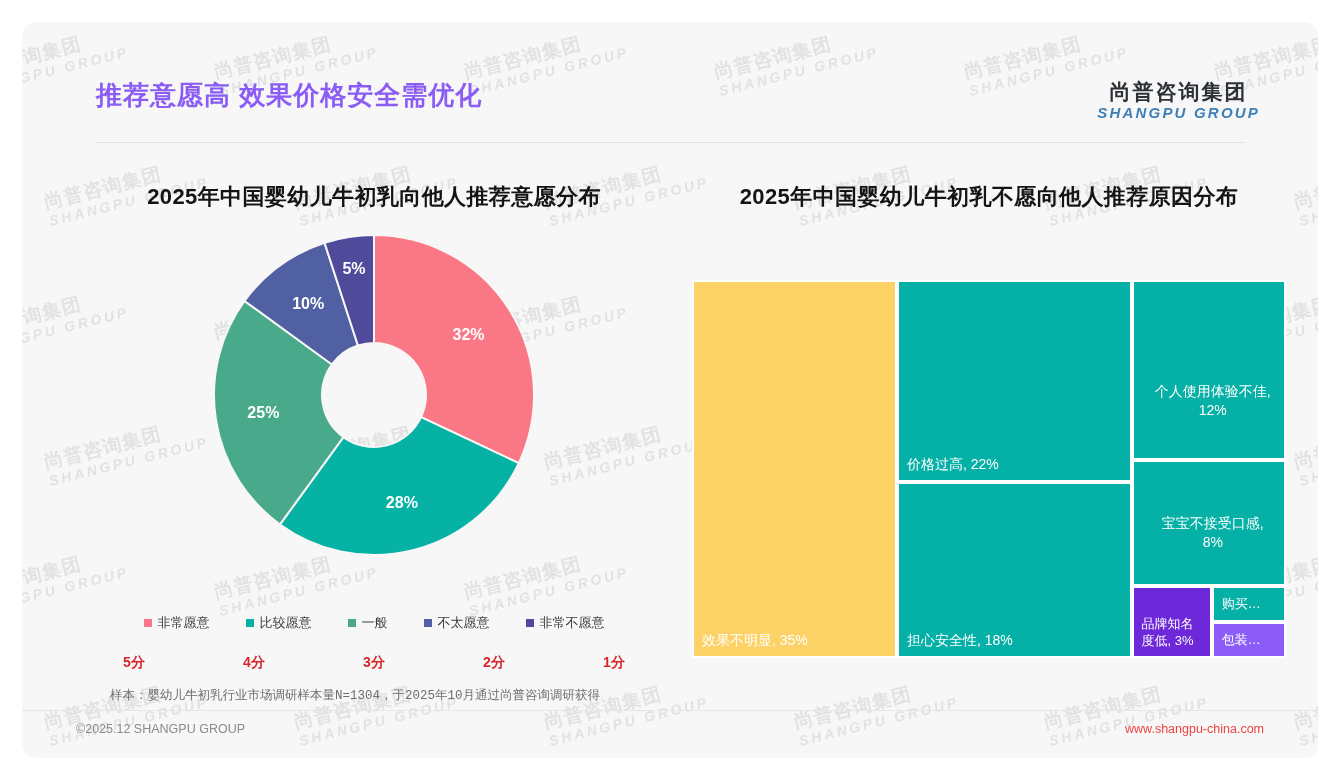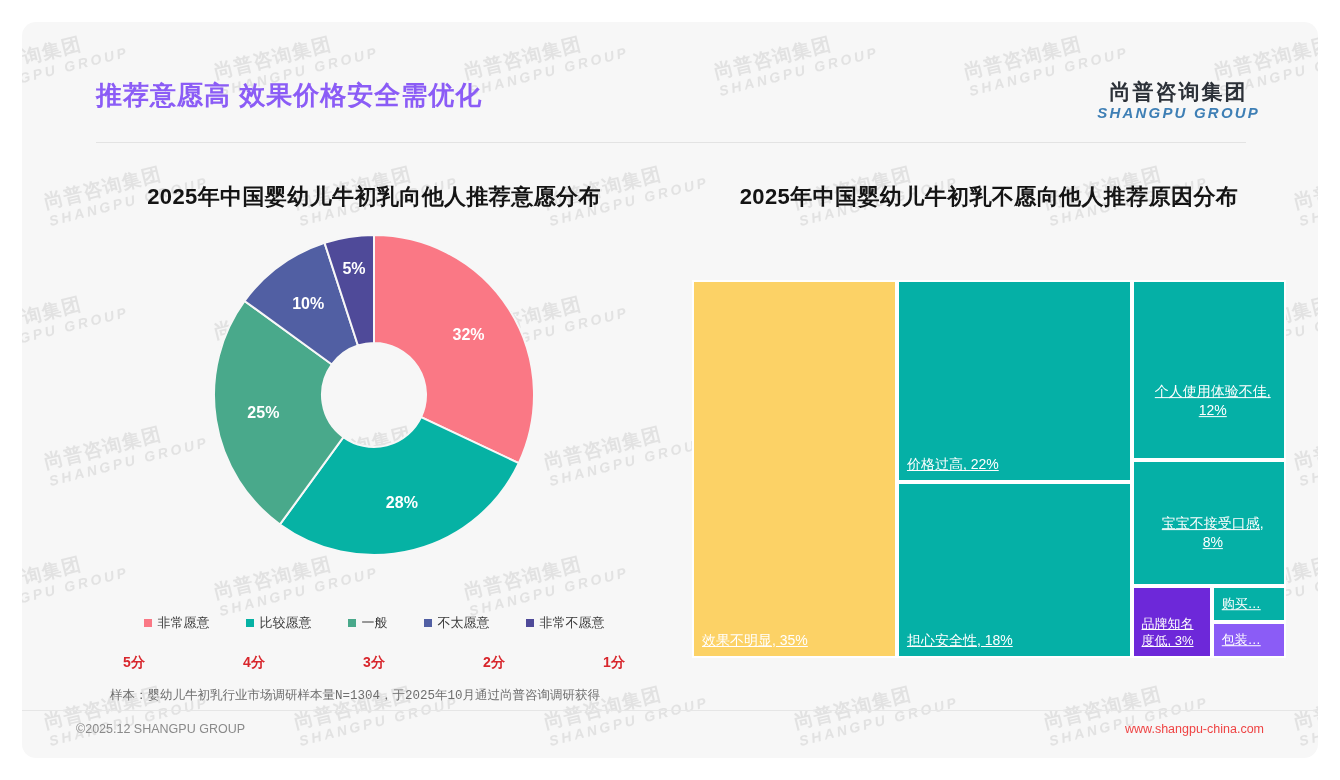--- a/index.html
+++ b/index.html
@@ -99,21 +99,21 @@
     background: #ffffff;
   }
   .tm-cell {
     position: absolute;
     color: #ffffff;
     overflow: hidden;
     border: 2px solid #ffffff;
   }
   .tm-label {
     position: absolute; left: 8px; right: 0; bottom: 6px;
-    font-size: 14px; line-height: 1.35; white-space: pre-wrap; text-decoration: underline;
+    font-size: 14px; line-height: 1.35; white-space: pre-wrap;
   }
   .tm-cell.small .tm-label { font-size: 13px; }
 
   
   .footnote {
     position: absolute; left: 88px; top: 665px; z-index: 5;
     font-size: 12.5px; color: #6e6e6e; white-space: nowrap; font-family: Liberation Mono, monospace;
   }
   .footer-rule {
     position: absolute; left: 0; top: 688px; width: 100%; height: 1px;

